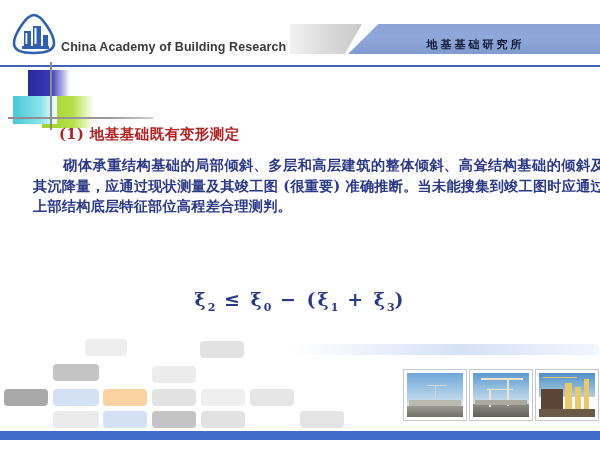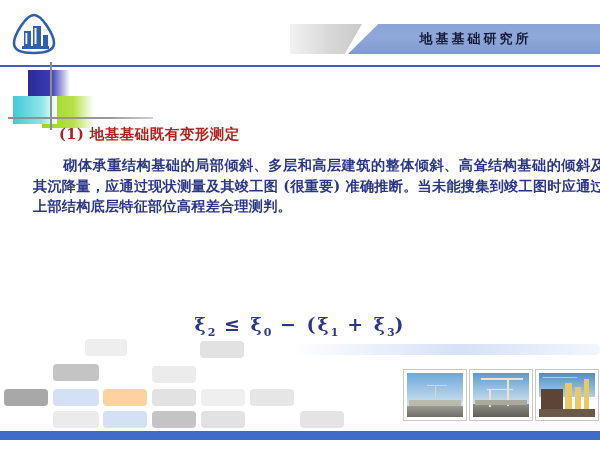--- a/index.html
+++ b/index.html
@@ -64,26 +64,26 @@
     position: absolute;
     left: 348px; top: 24px;
     width: 252px; height: 30px;
     background: linear-gradient(to bottom, #8ba4d6 0%, #8fa8da 45%, #7f9ace 100%);
     -webkit-clip-path: polygon(12% 0, 100% 0, 100% 100%, 0 100%);
     clip-path: polygon(12% 0, 100% 0, 100% 100%, 0 100%);
   }
   .banner-title {
     position: absolute;
     left: 348px; top: 24px;
-    width: 252px; height: 30px;
+    width: 252px; height: 40px;
     display: flex;
     align-items: center;
     justify-content: center;
     font-family: "DejaVu Serif", serif;
-    font-size: 13px;
+    font-size: 11px;
     font-weight: bold;
     color: #111a33;
     letter-spacing: 3px;
     text-indent: 3px;
   }
   .header-rule {
     position: absolute;
     left: 0; top: 65px;
     width: 600px; height: 2px;
     background: #3f62b8;
@@ -145,21 +145,21 @@
     line-height: 20.5px;
     text-align: justify;
     letter-spacing: 0.2px;
   }
   .p-blue .indent { display: inline-block; width: 30px; }
   .gap { height: 7px; }
 
   
   .formula {
     position: absolute;
-    left: 0; top: 313px;
+    left: 0; top: 288px;
     width: 600px;
     text-align: center;
     font-family: "DejaVu Serif", serif;
     font-size: 19px;
     font-weight: bold;
     color: #2b3787;
     letter-spacing: 2px;
   }
   .formula sub {
     font-size: 11px;
@@ -219,20 +219,21 @@
   <div class="header">
     <svg class="logo-mark" viewBox="0 0 44 42">
       <path d="M22 2 C30 2 42 22 42 30 C42 37 36 40 22 40 C8 40 2 37 2 30 C2 22 14 2 22 2 Z" fill="none" stroke="#2e5fb0" stroke-width="2.6"></path>
       <rect x="12" y="18" width="7" height="15" fill="#2e5fb0"></rect>
       <rect x="21" y="13" width="8" height="20" fill="#2e5fb0"></rect>
       <rect x="31" y="22" width="5" height="11" fill="#2e5fb0"></rect>
       <rect x="10" y="33" width="27" height="3" fill="#2e5fb0"></rect>
       <rect x="22.5" y="15" width="2" height="16" fill="#ffffff"></rect>
       <rect x="13.5" y="20" width="1.8" height="11" fill="#ffffff"></rect>
     </svg>
+    <div class="logo-en">China Academy of Building Research</div>
 
     <div class="banner-gray"></div>
     <div class="banner-blue"></div>
     <div class="banner-title">地基基础研究所</div>
     <div class="header-rule"></div>
   </div>
 
   <div class="deco-sq sq-blue"></div>
   <div class="deco-sq sq-green"></div>
   <div class="deco-sq sq-cyan"></div>

